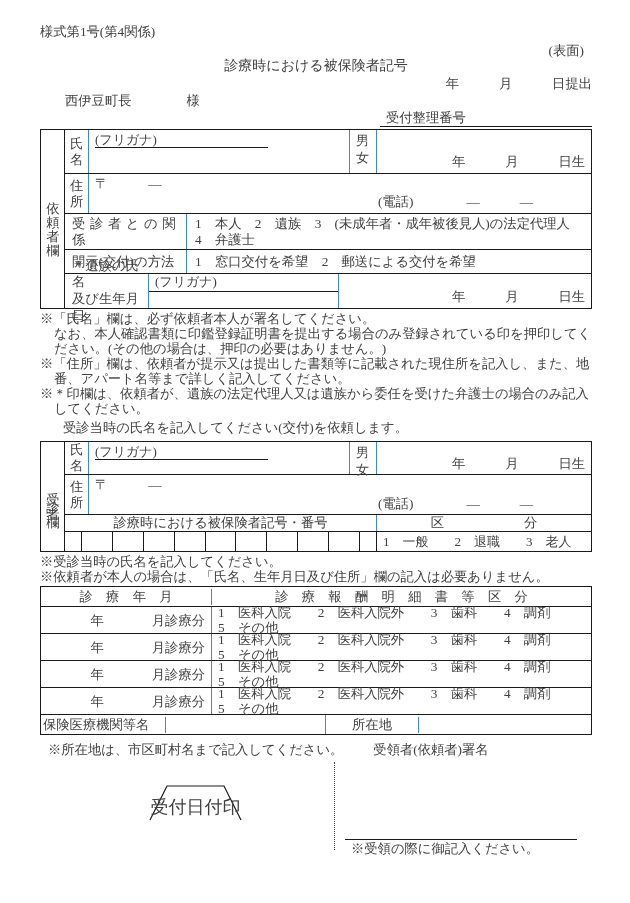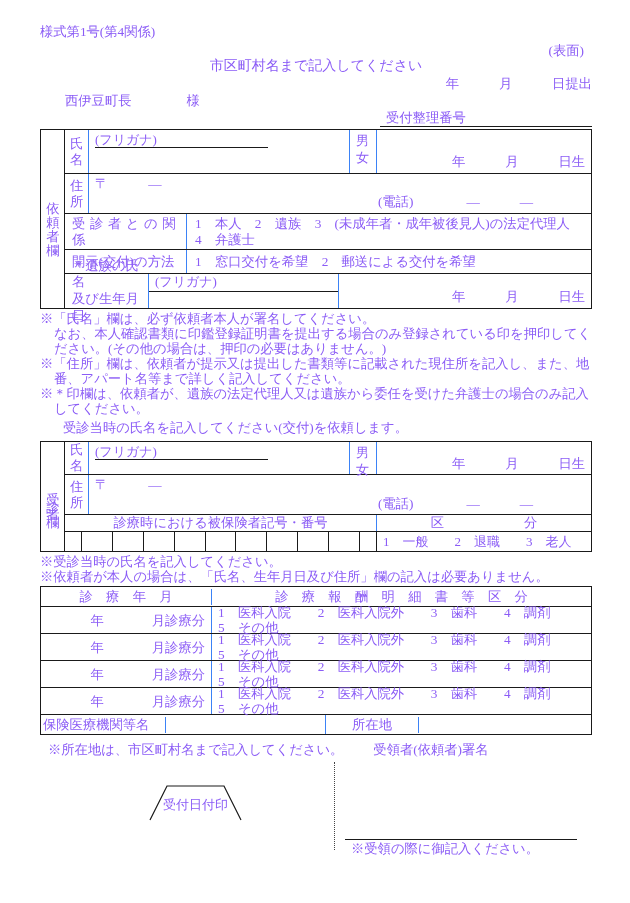--- a/index.html
+++ b/index.html
@@ -1,18 +1,18 @@
 <!DOCTYPE html>
 <html><head>
 <meta charset="utf-8">
 <style>
   html,body{margin:0;padding:0;background:#fff;}
   .page{
     width:630px;height:903px;box-sizing:border-box;
-    padding:24px 38px 0 40px;background:#fff;color:#8b5cf6;
+    padding:24px 38px 0 40px;background:#fff;color:#404040;
     font-family:"Liberation Serif","DejaVu Serif",serif;
     font-size:13.3px;line-height:1.18;position:relative;overflow:hidden;
   }
   
   .form-number{line-height:16px;}
   .side-label{text-align:right;margin:4px 8px 0 0;line-height:14px;}
   .page-title{text-align:center;font-size:14px;line-height:16px;}
   .submit-date{text-align:right;margin-top:2px;line-height:15px;}
   .addressee{margin:2px 0 0 25px;line-height:16px;}
   .addressee .hono{margin-left:55px;}
@@ -74,34 +74,34 @@
   .loc{width:93px;text-align:center;}
   .bk2{flex:1;height:100%;}
   
   .footer-top{display:flex;margin-top:7px;line-height:16px;}
   .loc-note{margin-left:8px;}
   .sign-label{margin-left:30px;}
   .footer-body{display:flex;height:100px;}
   .stamp-area{width:294px;position:relative;}
   .stamp{position:relative;width:95px;height:40px;margin:24px 0 0 108px;}
   .stamp svg{position:absolute;left:0;top:0;}
-  .stamp span{position:absolute;left:50%;transform:translateX(-50%);top:15px;white-space:nowrap;font-size:13px;}
+  .stamp span{position:absolute;left:50%;transform:translateX(-50%);top:15px;white-space:nowrap;font-size:18px;}
   .vdot{border-left:1px dotted #444;margin-top:4px;height:88px;}
   .sign-area{flex:1;display:flex;flex-direction:column;justify-content:flex-end;padding-left:10px;}
   .sign-line{border-bottom:1.2px solid #1a1a1a;width:232px;}
   .sign-note{padding:1px 0 2px 6px;line-height:15px;}
 </style>
 </head>
 <body>
 
 <div class="page">
 
   <div class="form-number">様式第1号(第4関係)</div>
   <div class="side-label">(表面)</div>
-  <div class="page-title">市区町村名まで記入してください</div>
+  <div class="page-title">診療時における被保険者記号</div>
   <div class="submit-date">年　　　月　　　日提出</div>
   <div class="addressee">
     <span>西伊豆町長</span><span class="hono">様</span>
   </div>
   <div class="receipt-row">
     <span>受付整理番号</span>
   </div>
 
   <div class="tbl">
     <div class="vcol">

